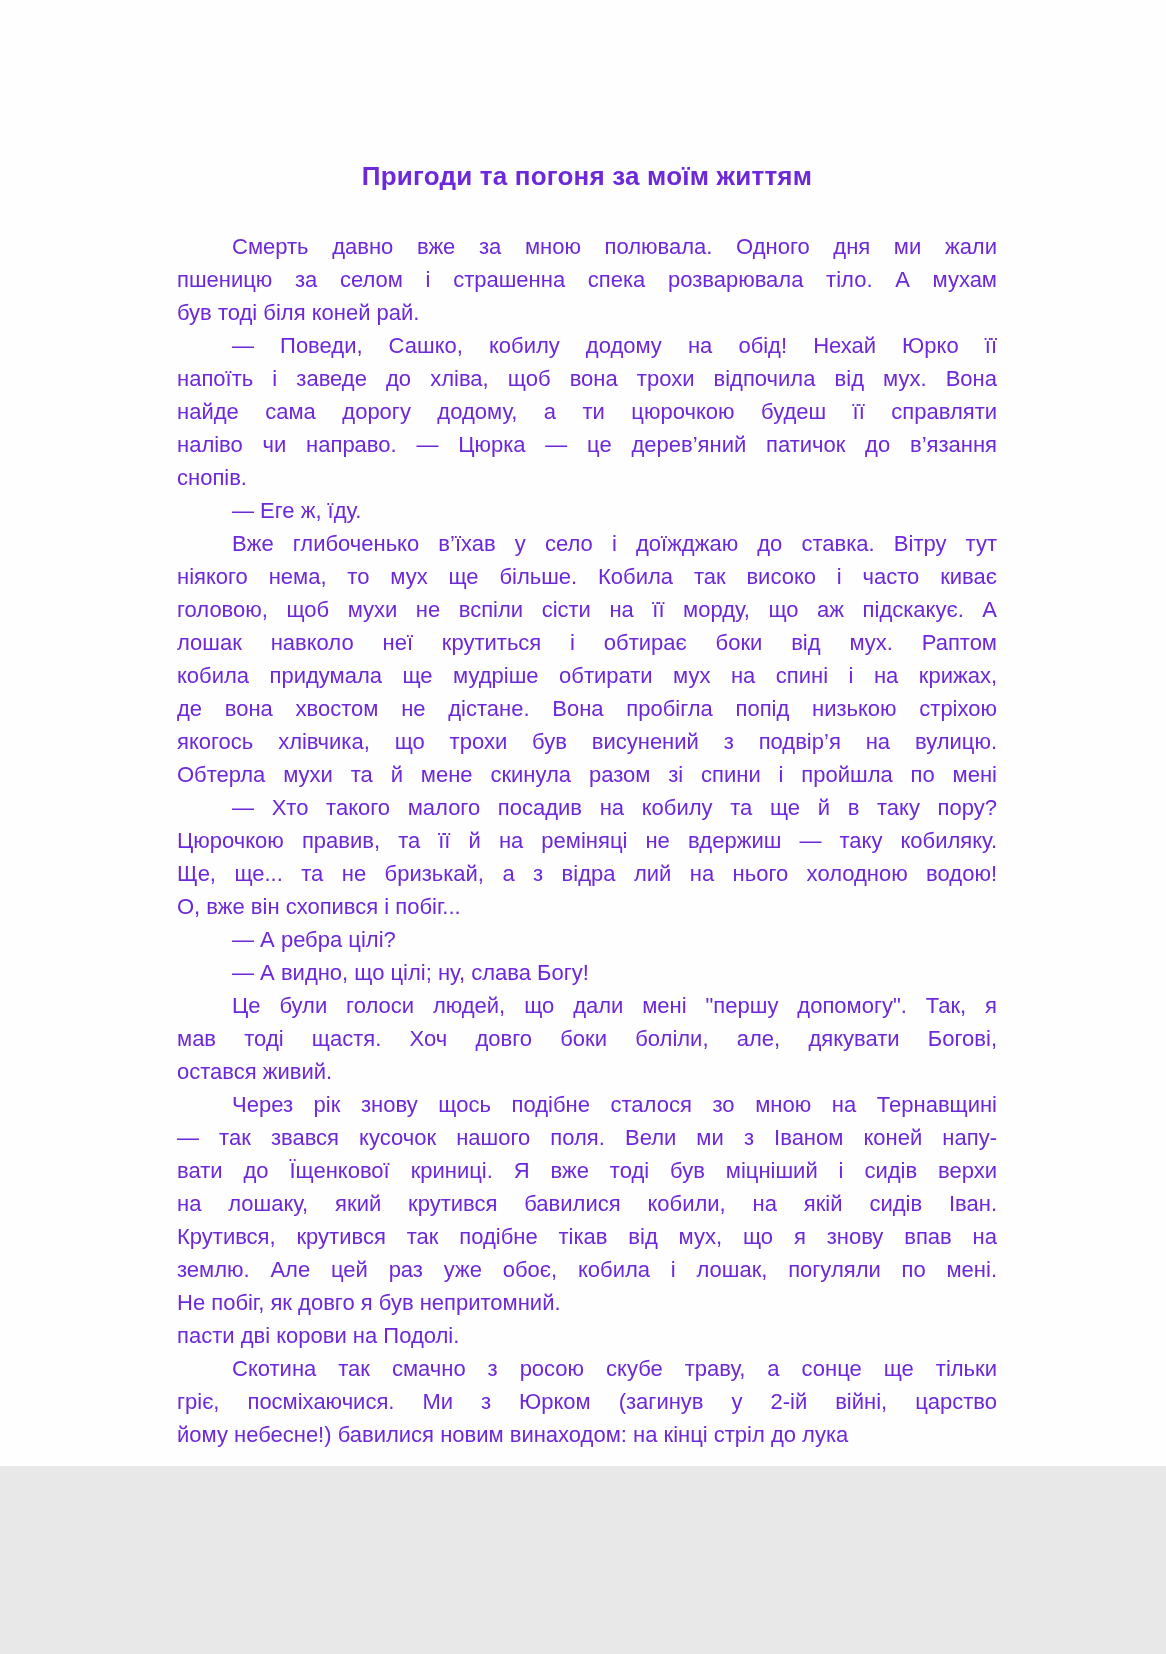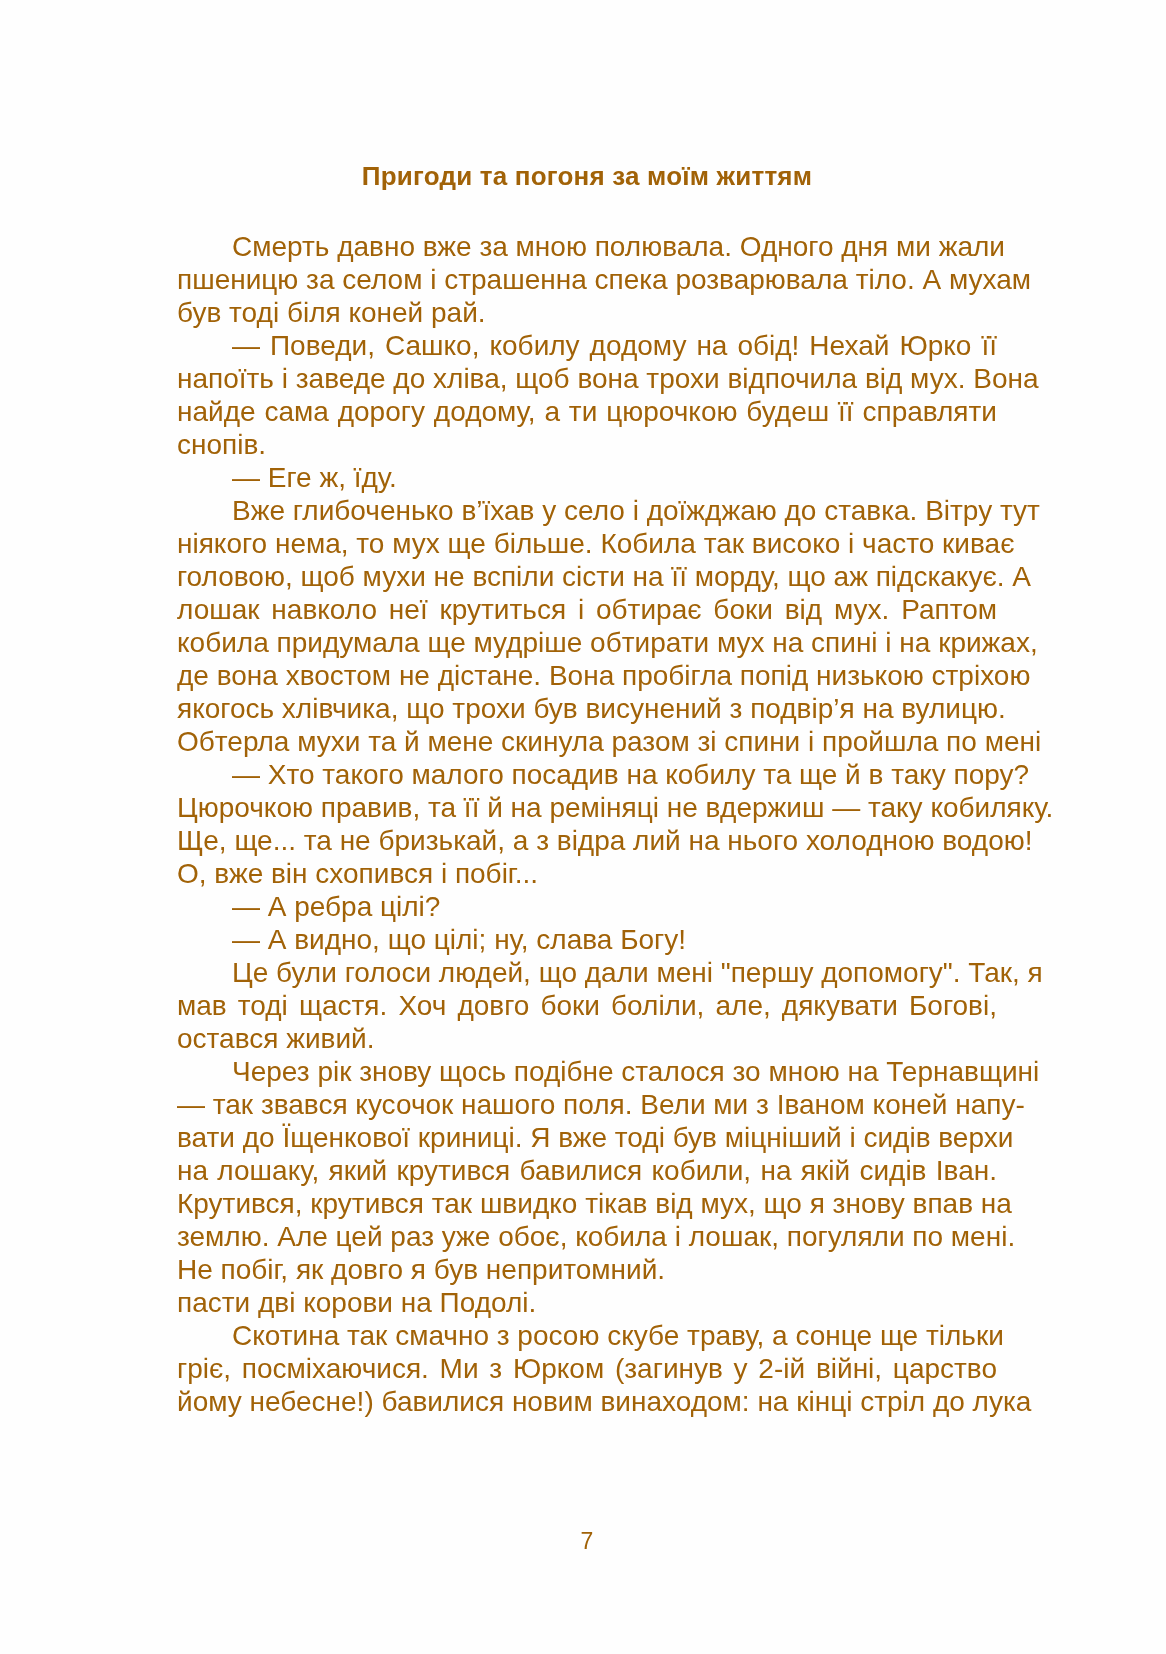--- a/index.html
+++ b/index.html
@@ -1,40 +1,40 @@
 <!DOCTYPE html>
 <html><head>
 <meta charset="utf-8">
 <style>
   html, body { margin: 0; padding: 0; background: #e8e8e8; }
   .page {
     position: relative;
     width: 1166px;
-    height: 1654px;
+    height: 1466px;
     background: #fefefe;
     font-family: "Liberation Sans", sans-serif;
-    color: #a16207;
+    color: #6d28d9;
     overflow: hidden;
   }
   .title {
     position: absolute;
     left: 177px;
     top: 161px;
     width: 820px;
     text-align: center;
     font-size: 26px;
     font-weight: bold;
     letter-spacing: 0.2px;
   }
   .body-text {
     position: absolute;
     left: 177px;
     top: 230px;
     width: 820px;
-    font-size: 28px;
+    font-size: 22px;
   }
   .line {
     height: 33px;
     line-height: 33px;
     white-space: nowrap;
     text-align: justify;
     text-align-last: justify;
     text-justify: inter-word;
   }
   .line.last {
@@ -58,20 +58,21 @@
 <div class="page">
   <div class="title">Пригоди та погоня за моїм життям</div>
 
   <div class="body-text">
       <div class="line first">Смерть давно вже за мною полювала. Одного дня ми жали</div>
       <div class="line">пшеницю за селом і страшенна спека розварювала тіло. А мухам</div>
       <div class="line last">був тоді біля коней рай.</div>
       <div class="line first">— Поведи, Сашко, кобилу додому на обід! Нехай Юрко її</div>
       <div class="line">напоїть і заведе до хліва, щоб вона трохи відпочила від мух. Вона</div>
       <div class="line">найде сама дорогу додому, а ти цюрочкою будеш її справляти</div>
+      <div class="line">наліво чи направо. — Цюрка — це дерев’яний патичок до в’язання</div>
       <div class="line last">снопів.</div>
       <div class="line first last">— Еге ж, їду.</div>
       <div class="line first">Вже глибоченько в’їхав у село і доїжджаю до ставка. Вітру тут</div>
       <div class="line">ніякого нема, то мух ще більше. Кобила так високо і часто киває</div>
       <div class="line">головою, щоб мухи не вспіли сісти на її морду, що аж підскакує. А</div>
       <div class="line">лошак навколо неї крутиться і обтирає боки від мух. Раптом</div>
       <div class="line">кобила придумала ще мудріше обтирати мух на спині і на крижах,</div>
       <div class="line">де вона хвостом не дістане. Вона пробігла попід низькою стріхою</div>
       <div class="line">якогось хлівчика, що трохи був висунений з подвір’я на вулицю.</div>
       <div class="line">Обтерла мухи та й мене скинула разом зі спини і пройшла по мені</div>
@@ -81,21 +82,21 @@
       <div class="line last">О, вже він схопився і побіг...</div>
       <div class="line first last">— А ребра цілі?</div>
       <div class="line first last">— А видно, що цілі; ну, слава Богу!</div>
       <div class="line first">Це були голоси людей, що дали мені "першу допомогу". Так, я</div>
       <div class="line">мав тоді щастя. Хоч довго боки боліли, але, дякувати Богові,</div>
       <div class="line last">остався живий.</div>
       <div class="line first">Через рік знову щось подібне сталося зо мною на Тернавщині</div>
       <div class="line">— так звався кусочок нашого поля. Вели ми з Іваном коней напу-</div>
       <div class="line">вати до Їщенкової криниці. Я вже тоді був міцніший і сидів верхи</div>
       <div class="line">на лошаку, який крутився бавилися кобили, на якій сидів Іван.</div>
-      <div class="line">Крутився, крутився так швидко тікав від мух, що я знову впав на</div>
+      <div class="line">Крутився, крутився так подібне тікав від мух, що я знову впав на</div>
       <div class="line">землю. Але цей раз уже обоє, кобила і лошак, погуляли по мені.</div>
       <div class="line last">Не побіг, як довго я був непритомний.</div>
       <div class="line last">пасти дві корови на  Подолі.</div>
       <div class="line first">Скотина так смачно з росою скубе траву, а сонце ще тільки</div>
       <div class="line">гріє, посміхаючися. Ми з Юрком (загинув у 2-ій війні, царство</div>
       <div class="line last">йому небесне!) бавилися новим винаходом: на кінці стріл до лука</div>
     </div>
 
   <div class="page-number">7</div>
 </div>

